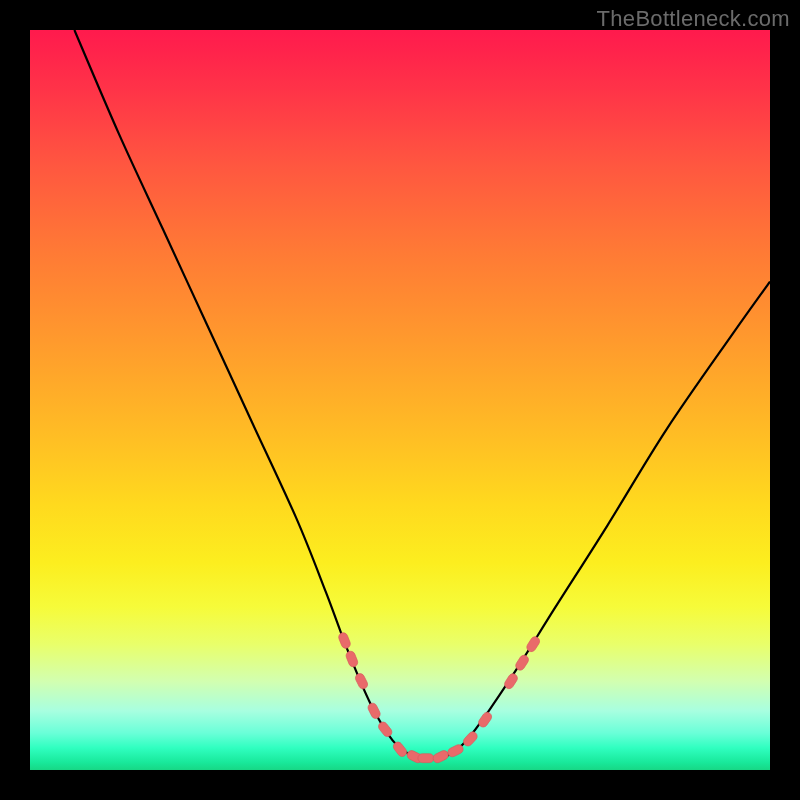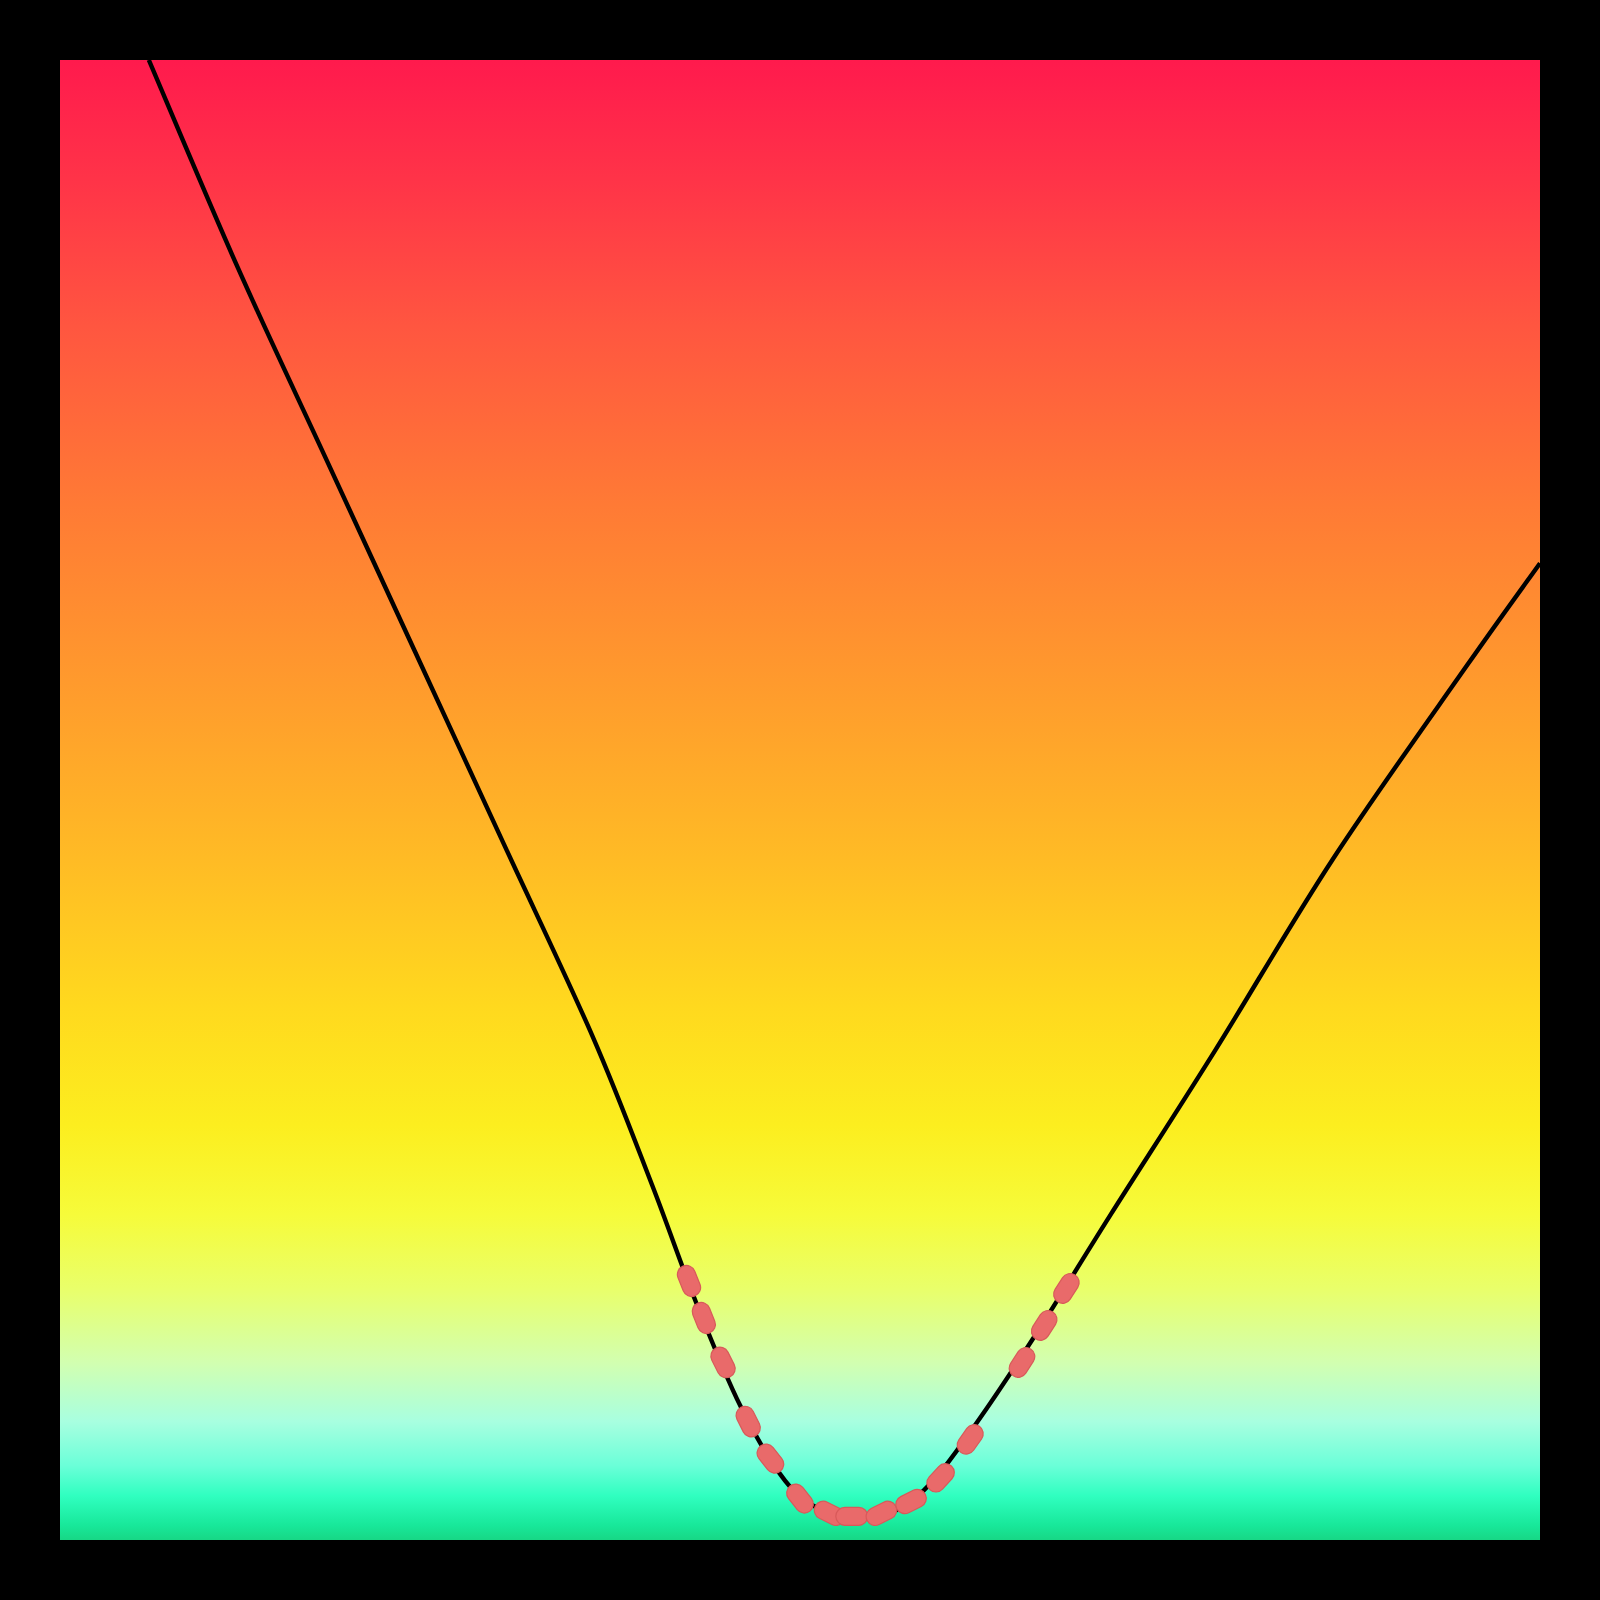--- a/index.html
+++ b/index.html
@@ -79,13 +79,14 @@
           <rect x="402.70" y="722.18" width="16" height="9" rx="4.5" ry="4.5" fill="#e96a6a" stroke="#d85a5a" stroke-width="0.6" transform="rotate(-26.6 410.70 726.68)"></rect>
           <rect x="417.50" y="716.26" width="16" height="9" rx="4.5" ry="4.5" fill="#e96a6a" stroke="#d85a5a" stroke-width="0.6" transform="rotate(-26.6 425.50 720.76)"></rect>
           <rect x="432.30" y="704.42" width="16" height="9" rx="4.5" ry="4.5" fill="#e96a6a" stroke="#d85a5a" stroke-width="0.6" transform="rotate(-47.5 440.30 708.92)"></rect>
           <rect x="447.10" y="685.18" width="16" height="9" rx="4.5" ry="4.5" fill="#e96a6a" stroke="#d85a5a" stroke-width="0.6" transform="rotate(-55.0 455.10 689.68)"></rect>
           <rect x="473.00" y="646.70" width="16" height="9" rx="4.5" ry="4.5" fill="#e96a6a" stroke="#d85a5a" stroke-width="0.6" transform="rotate(-57.3 481.00 651.20)"></rect>
           <rect x="484.10" y="628.20" width="16" height="9" rx="4.5" ry="4.5" fill="#e96a6a" stroke="#d85a5a" stroke-width="0.6" transform="rotate(-57.3 492.10 632.70)"></rect>
           <rect x="495.20" y="609.70" width="16" height="9" rx="4.5" ry="4.5" fill="#e96a6a" stroke="#d85a5a" stroke-width="0.6" transform="rotate(-57.3 503.20 614.20)"></rect>
         </g>
     </svg>
   </div>
+  <div class="watermark">TheBottleneck.com</div>
 </div>
 
 </body></html>

